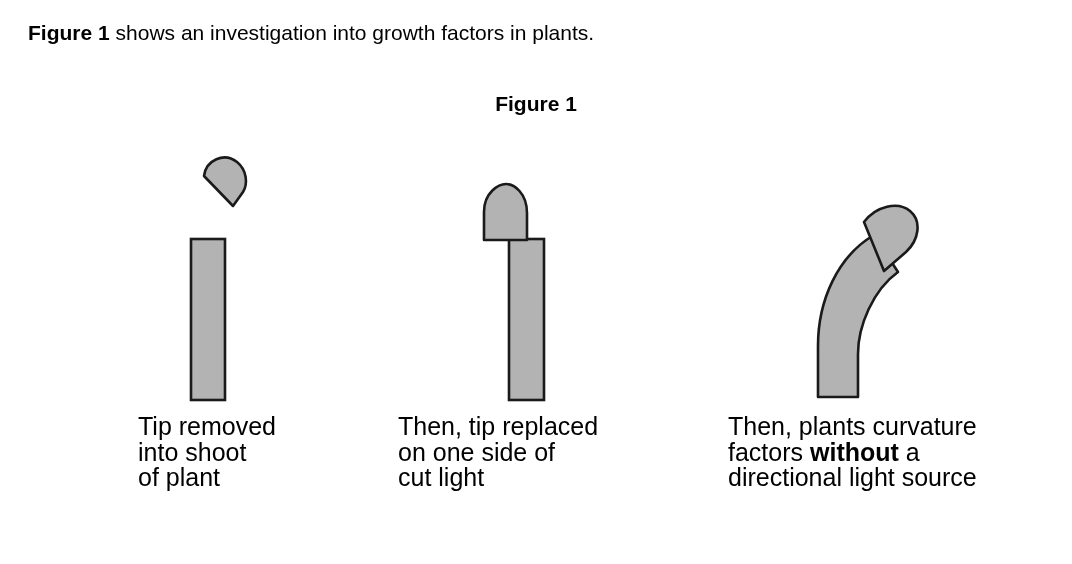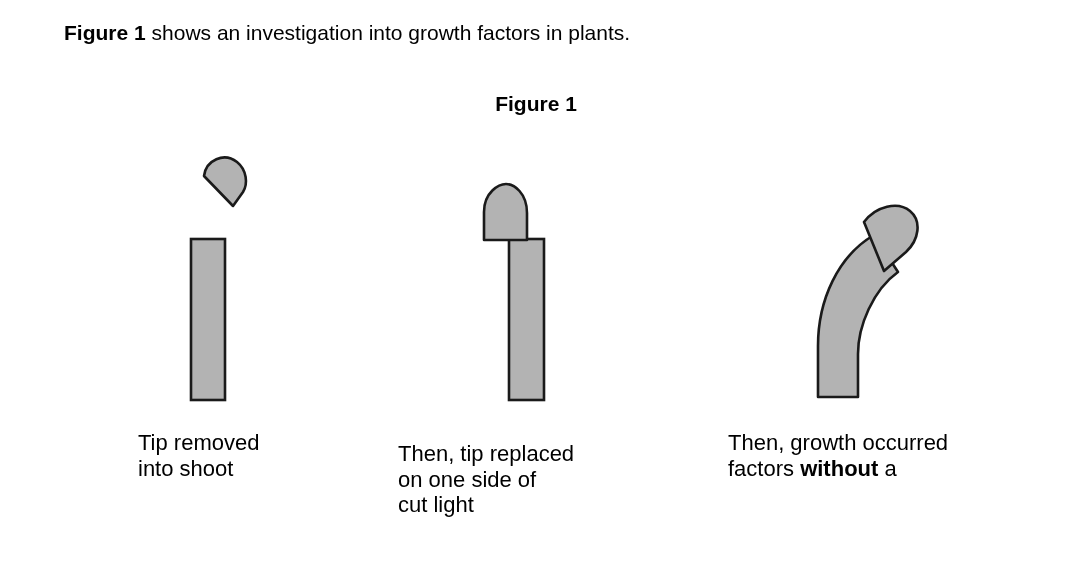--- a/index.html
+++ b/index.html
@@ -17,21 +17,20 @@
   }
 
   
   #intro-sentence {
     position: absolute;
     left: 28px;
     top: 20px;
     font-size: 21px;
     line-height: 26px;
     white-space: nowrap;
-    margin-left: 36px;
   }
   #intro-sentence .bold { font-weight: bold; }
 
   
   #figure-title {
     position: absolute;
     left: 0;
     top: 92px;
     width: 1072px;
     text-align: center;
@@ -47,28 +46,28 @@
     width: 1072px;
     height: 280px;
   }
   #diagram-area svg {
     display: block;
   }
 
   
   .caption {
     position: absolute;
-    top: 430px;
-    font-size: 22px;
+    top: 414px;
+    font-size: 25px;
     line-height: 25.5px;
     white-space: nowrap;
   }
   .caption .bold { font-weight: bold; }
   #caption-panel-1 { left: 138px; }
-  #caption-panel-2 { left: 398px; margin-top: 11px; }
+  #caption-panel-2 { left: 398px; }
   #caption-panel-3 { left: 728px; }
 </style>
 </head>
 <body>
 
 <div id="intro-sentence">
   <span class="bold">Figure 1</span><span> shows an investigation into growth factors in plants.</span>
 </div>
 
 <div id="figure-title">Figure 1</div>
@@ -114,24 +113,26 @@
                C 922 81, 919 100, 906 112
                L 884 131
                Z" fill="#b3b3b3" stroke="#1a1a1a" stroke-width="2.6" stroke-linejoin="round" stroke-linecap="round"></path>
     </g>
   </svg>
 </div>
 
 <div class="caption" id="caption-panel-1">
   <div>Tip removed</div>
   <div>into shoot</div>
+  <div>of plant</div>
 </div>
 
 <div class="caption" id="caption-panel-2">
   <div>Then, tip replaced</div>
   <div>on one side of</div>
   <div>cut light</div>
 </div>
 
 <div class="caption" id="caption-panel-3">
-  <div>Then, growth occurred</div>
+  <div>Then, plants curvature</div>
   <div><span>factors </span><span class="bold">without</span><span> a</span></div>
+  <div>directional light source</div>
 </div>
 
 </body></html>

